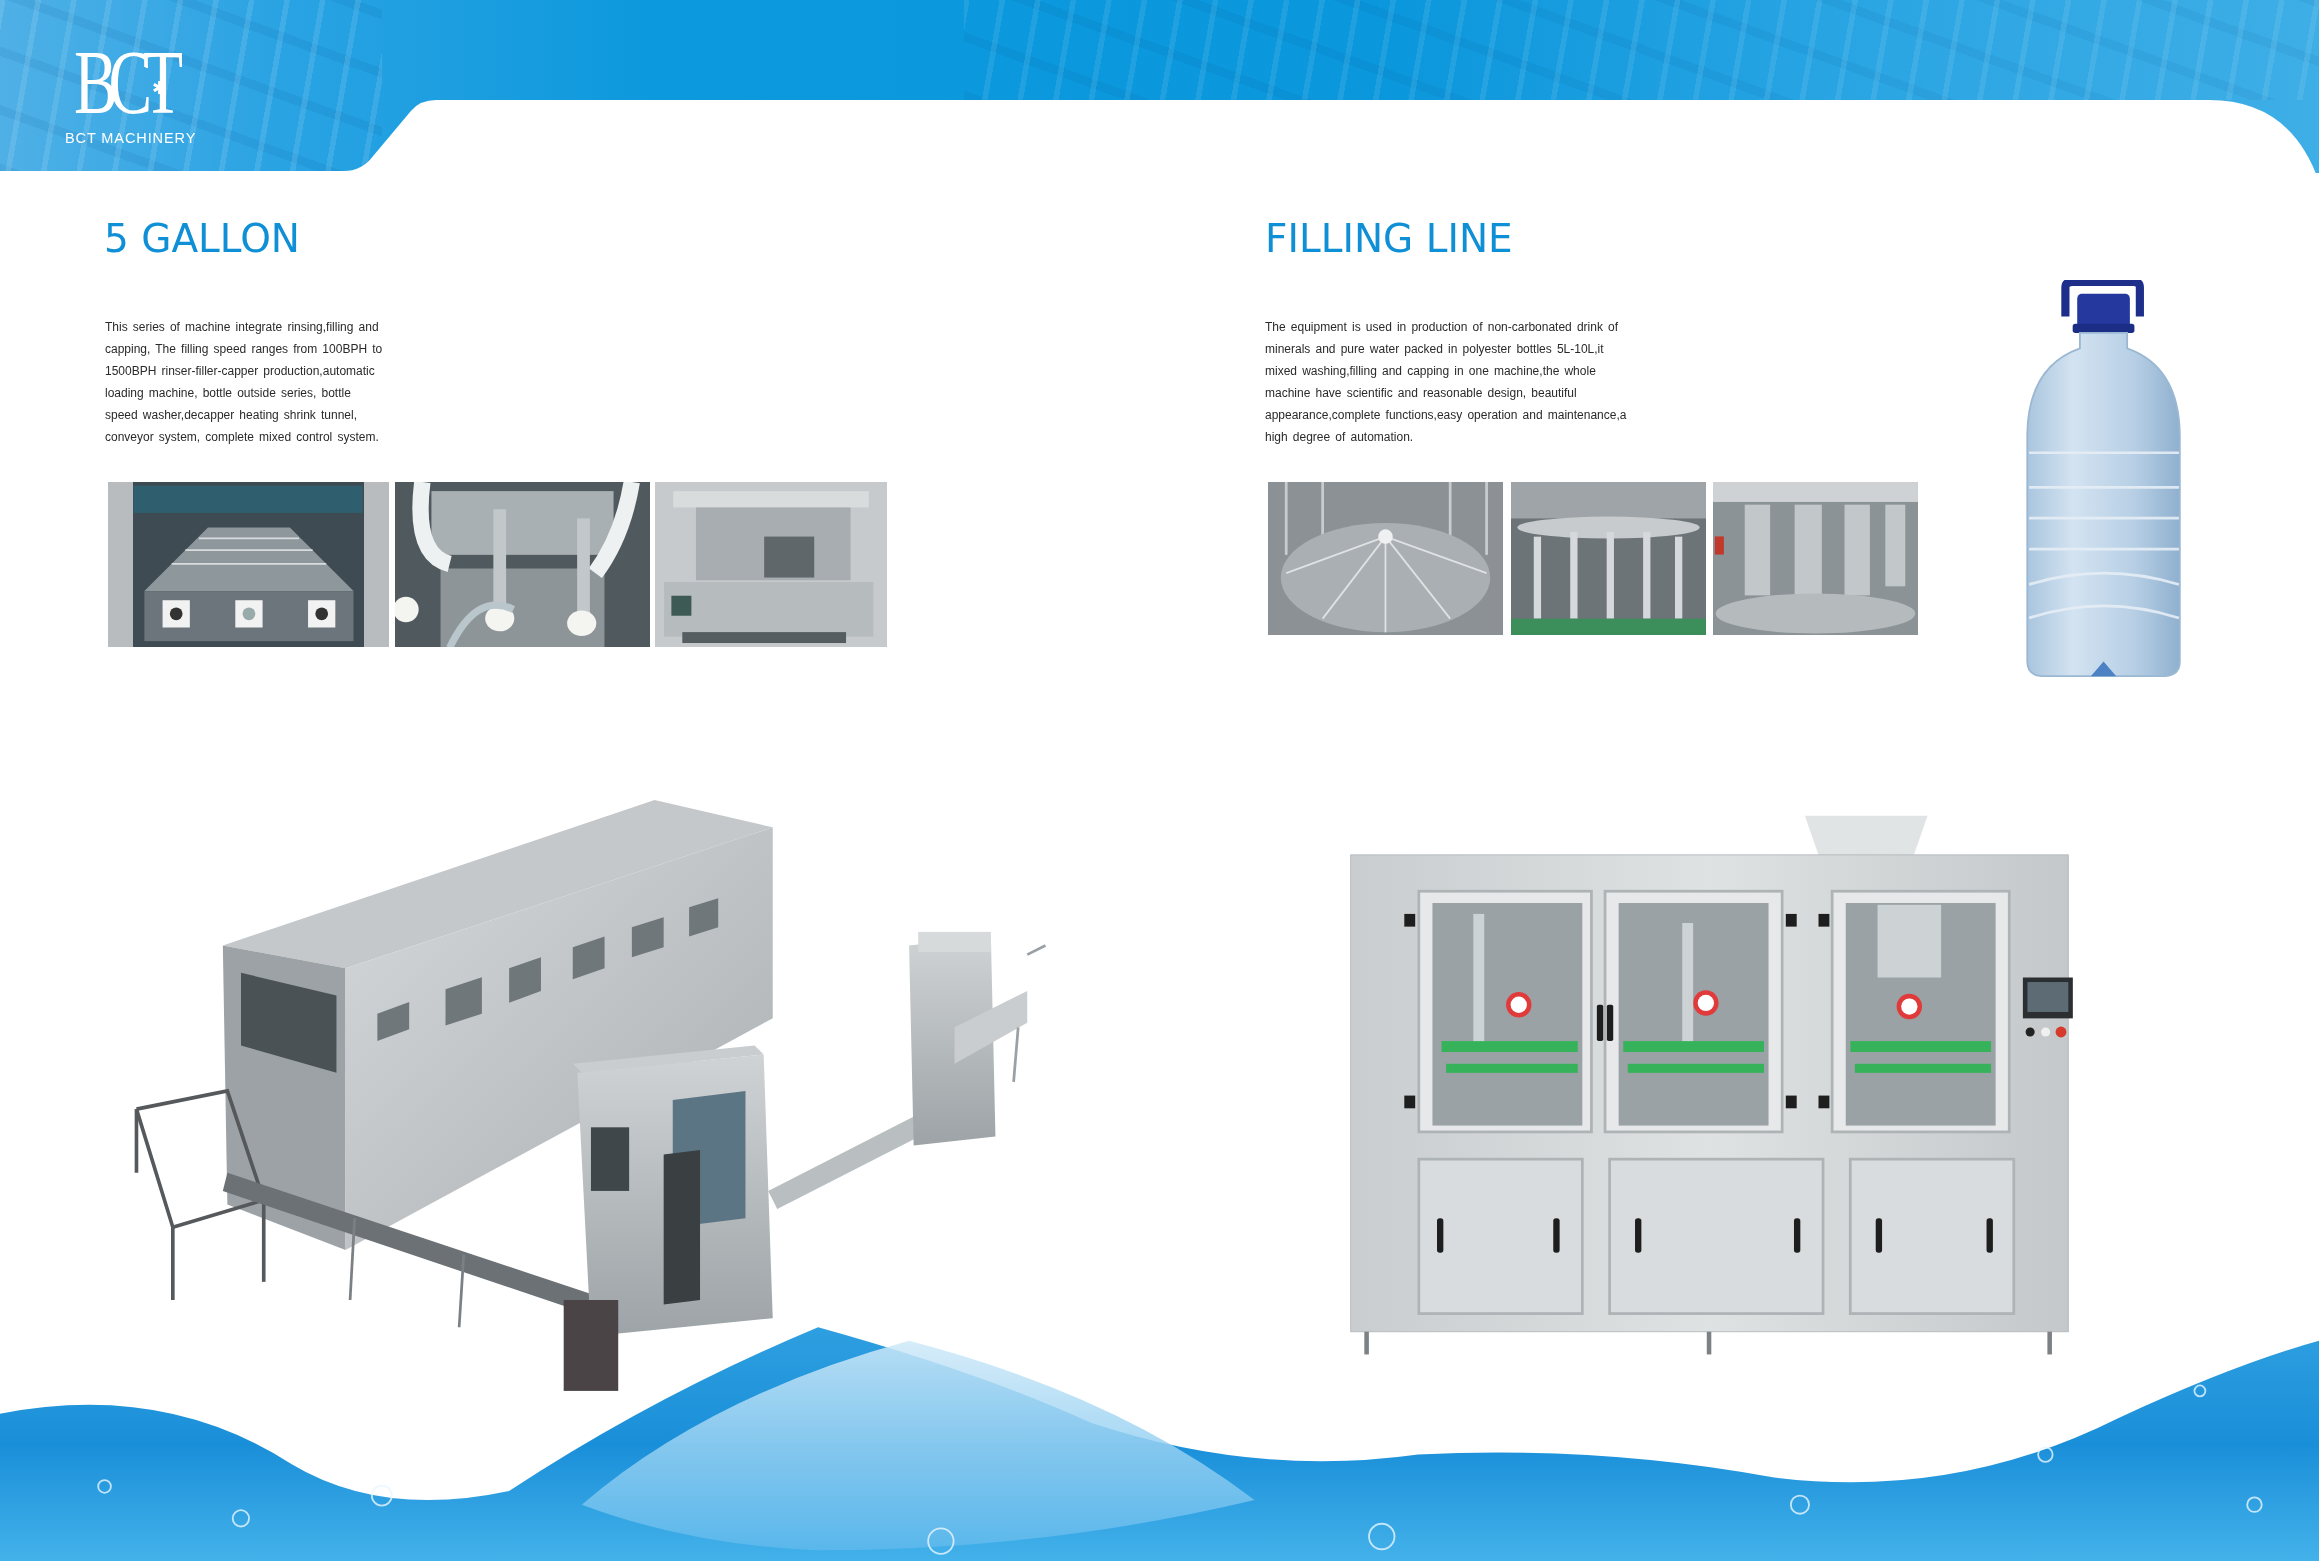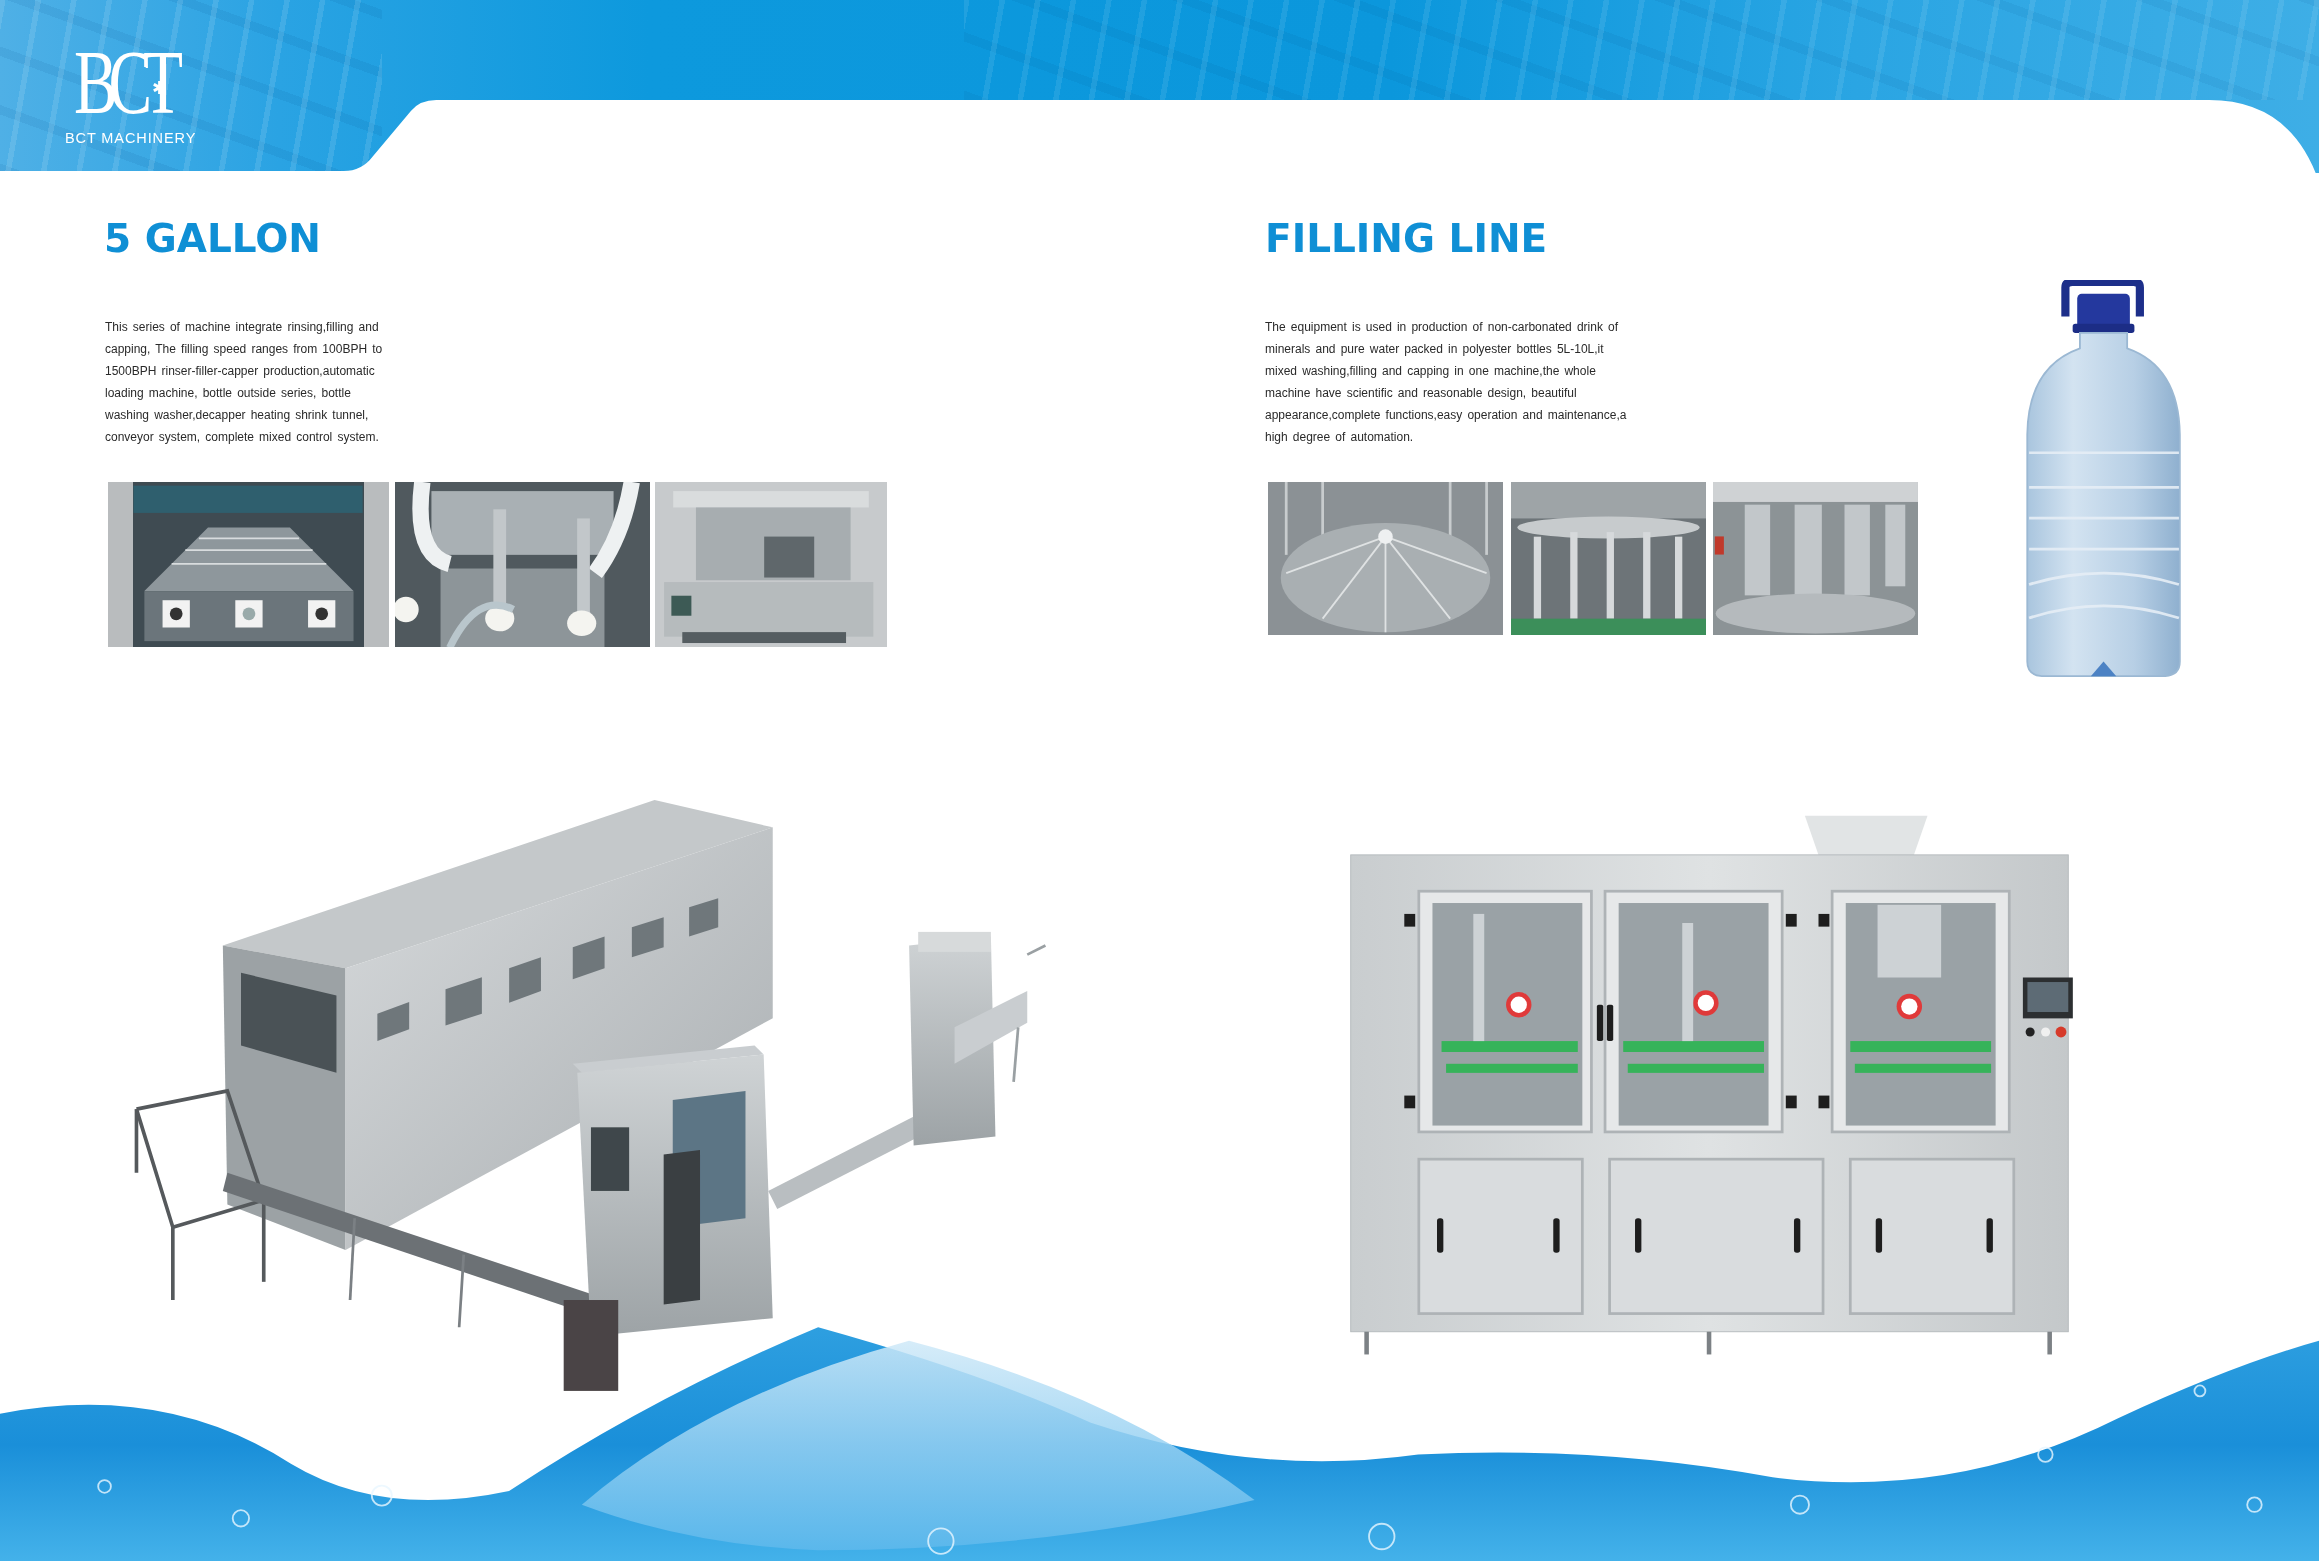--- a/index.html
+++ b/index.html
@@ -39,21 +39,21 @@
     position: absolute; left: 87px; top: 38px; color: #ffffff; font-size: 18px; line-height: 18px;
   }
   .logo-text {
     position: absolute; left: 0; top: 89px; color: #ffffff; font-weight: normal;
     font-size: 14.5px; letter-spacing: 0.9px; white-space: nowrap;
   }
 
   
   .section-title {
     position: absolute; color: #0f8fd5; font-family: "DejaVu Sans", sans-serif;
-    font-weight: bold; font-size: 39px; line-height: 45px; letter-spacing: 0px;
+    font-weight: normal; font-size: 39px; line-height: 45px; letter-spacing: 0px;
   }
   .section-title span { display: block; white-space: nowrap; }
   .section-copy {
     position: absolute; color: #2a2a2a; font-size: 12px; line-height: 22px;
     word-spacing: 1.8px;
   }
   .section-copy span { display: block; white-space: nowrap; }
 
   #left-title { left: 104px; top: 216px; }
   #left-copy  { left: 105px; top: 316px; width: 473px; }
@@ -94,21 +94,21 @@
 </div>
 
 <h1 class="section-title" id="left-title">
   <span>5 GALLON</span>
 </h1>
 <div class="section-copy" id="left-copy">
   <span>This series of machine  integrate rinsing,filling  and</span>
   <span>capping,  The   filling  speed  ranges  from  100BPH  to</span>
   <span>1500BPH  rinser-filler-capper  production,automatic</span>
   <span>loading  machine,  bottle  outside   series,  bottle</span>
-  <span>washing  washer,decapper  heating  shrink  tunnel,</span>
+  <span>speed  washer,decapper  heating  shrink  tunnel,</span>
   <span>conveyor  system,  complete  mixed  control system.</span>
 </div>
 
 <div class="thumb" style="left:108px; top:482px; width:281px; height:165px; background:linear-gradient(90deg,#b9bcbe 0 9%,#3f4b52 9% 91%,#b9bcbe 91%);" title="bottle-conveyor-chain-washer">
   <svg class="pat" viewBox="0 0 309 182" preserveAspectRatio="none">
     <rect x="28" y="4" width="252" height="30" fill="#2f5f6e"></rect>
     <polygon points="110,50 200,50 270,120 40,120" fill="#8e979c"></polygon>
     <rect x="40" y="120" width="230" height="55" fill="#6b757b"></rect>
     <rect x="60" y="130" width="30" height="30" fill="#f2f2f2"></rect>
       <circle cx="75" cy="145" r="7" fill="#333"></circle>

